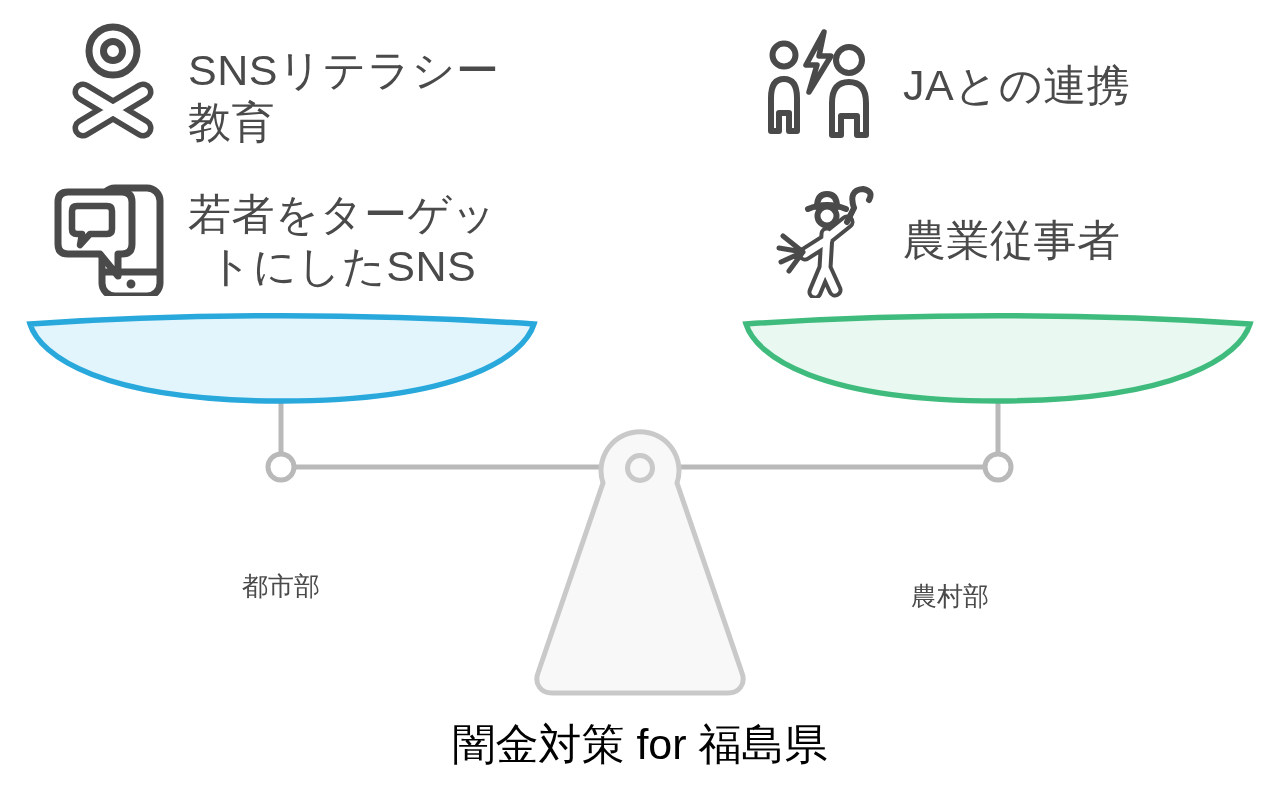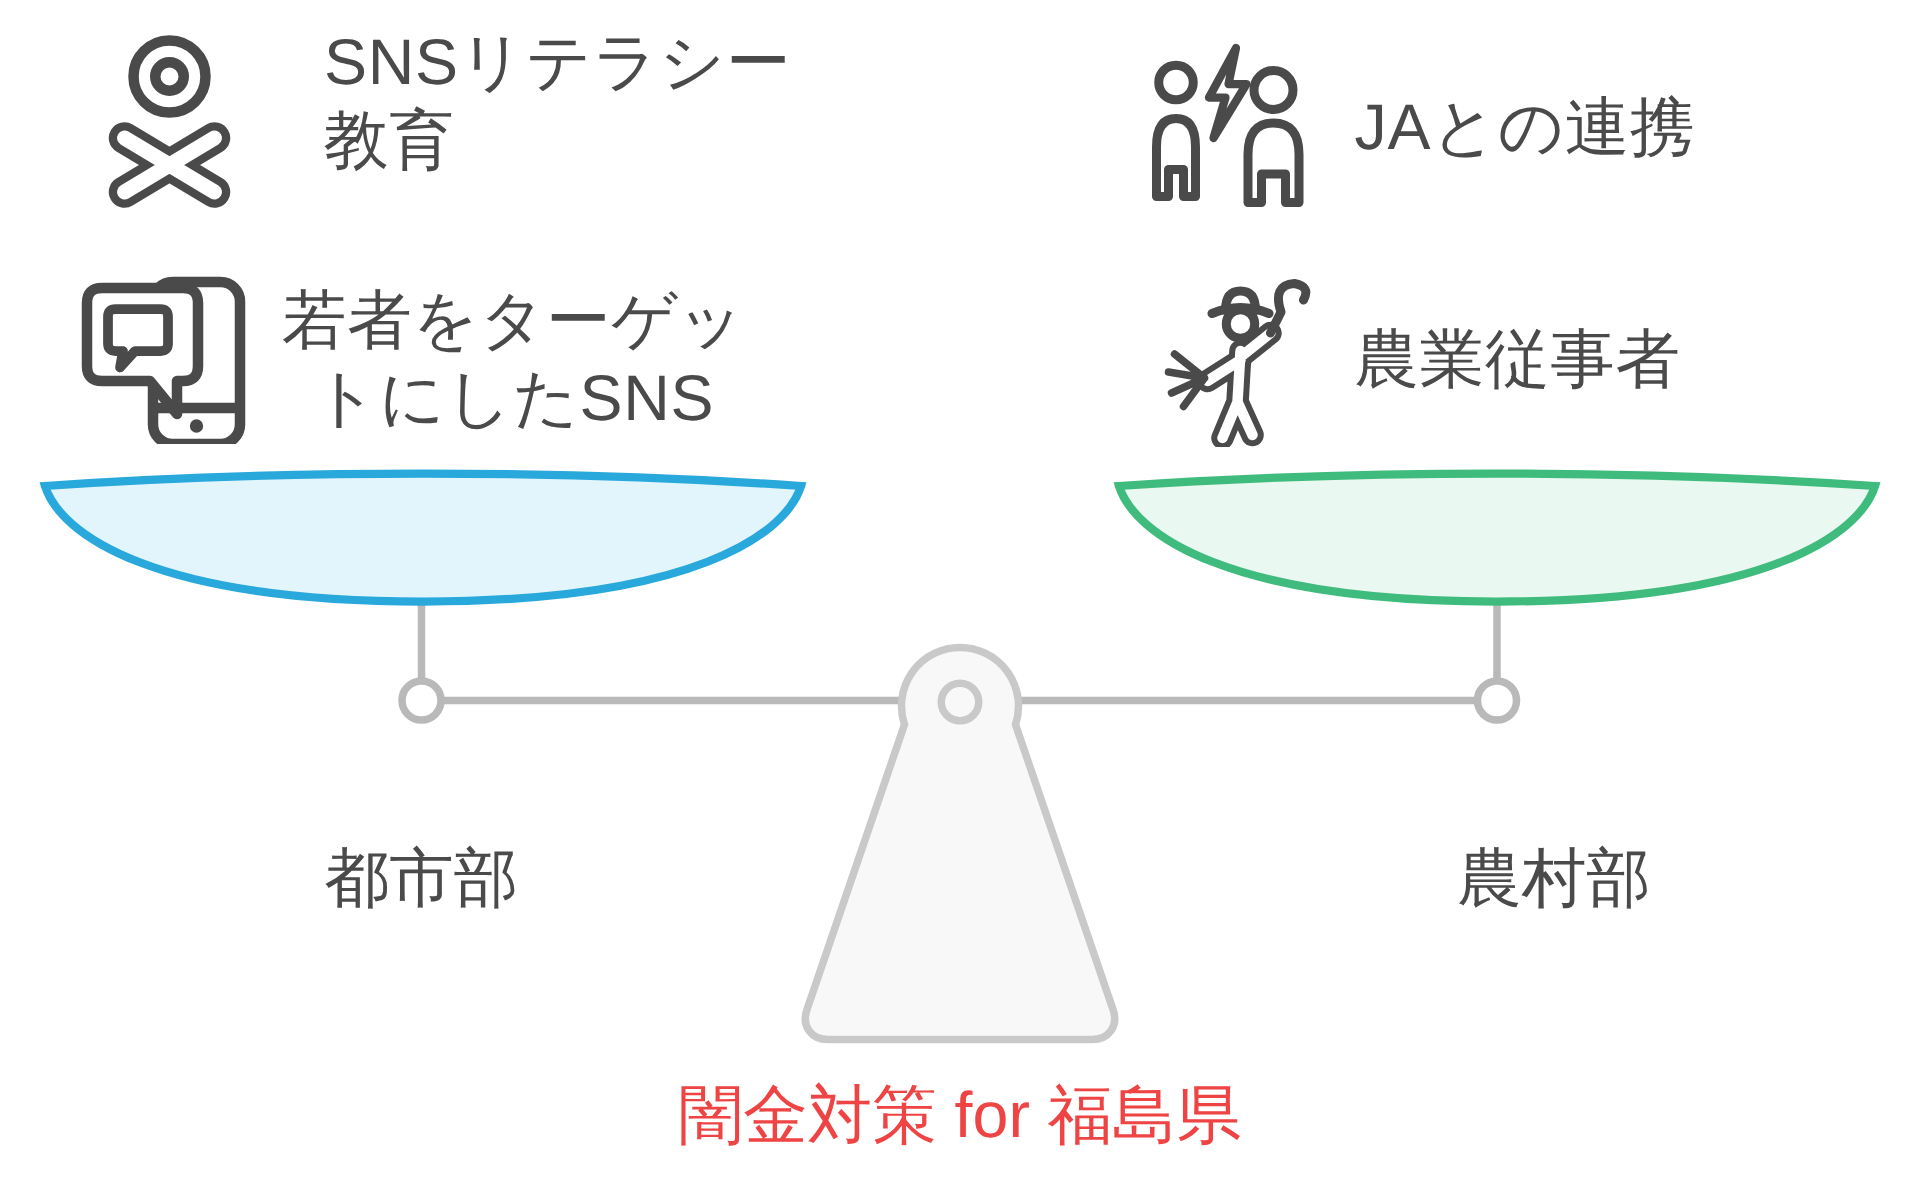--- a/index.html
+++ b/index.html
@@ -18,41 +18,41 @@
   #icon-3 { left: 764px; top: 28px;  width: 118px; height: 110px; }
   #icon-4 { left: 775px; top: 186px; width: 108px; height: 112px; }
   .item-text {
     position: absolute;
     color: #4A4A4A;
     font-size: 43px;
     line-height: 52px;
     white-space: pre-line;
     letter-spacing: 0.5px;
   }
-  #item-text-1 { left: 188px; top: 16px; margin-left: 28px; }
+  #item-text-1 { left: 188px; top: 44px; }
   #item-text-2 { left: 188px; top: 188px; text-align: center; }
   #item-text-3 { left: 903px; top: 59px; }
   #item-text-4 { left: 903px; top: 214px; }
   .side-label {
     position: absolute;
     top: 563px;
     width: 240px;
     text-align: center;
     color: #4A4A4A;
-    font-size: 43px;
+    font-size: 26px;
     line-height: 46px;
   }
   #left-label  { left: 161px; }
-  #right-label { left: 916px; }
+  #right-label { left: 830px; margin-top: 10px; }
   .diagram-title {
     position: absolute;
     left: 0; top: 719px;
     width: 1280px;
     text-align: center;
-    color: #ef4444;
+    color: #000000;
     font-size: 43px;
     line-height: 50px;
   }
 </style>
 </head>
 <body>
 
 <div class="stage">
 
   <svg id="scale-svg" viewBox="0 0 1280 799">

